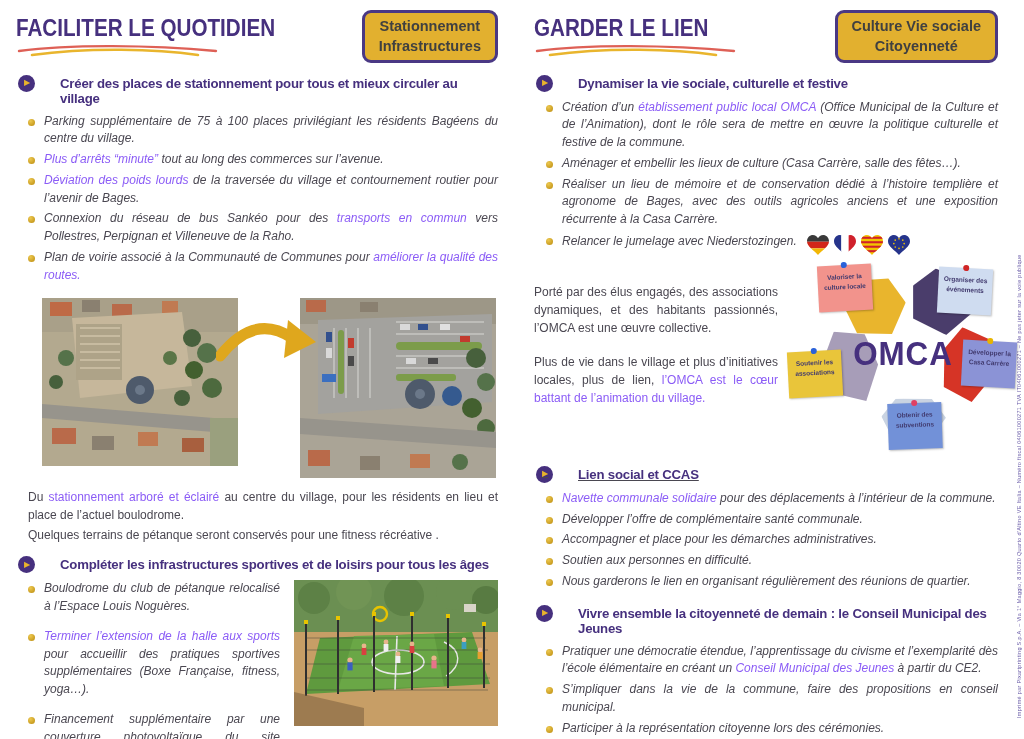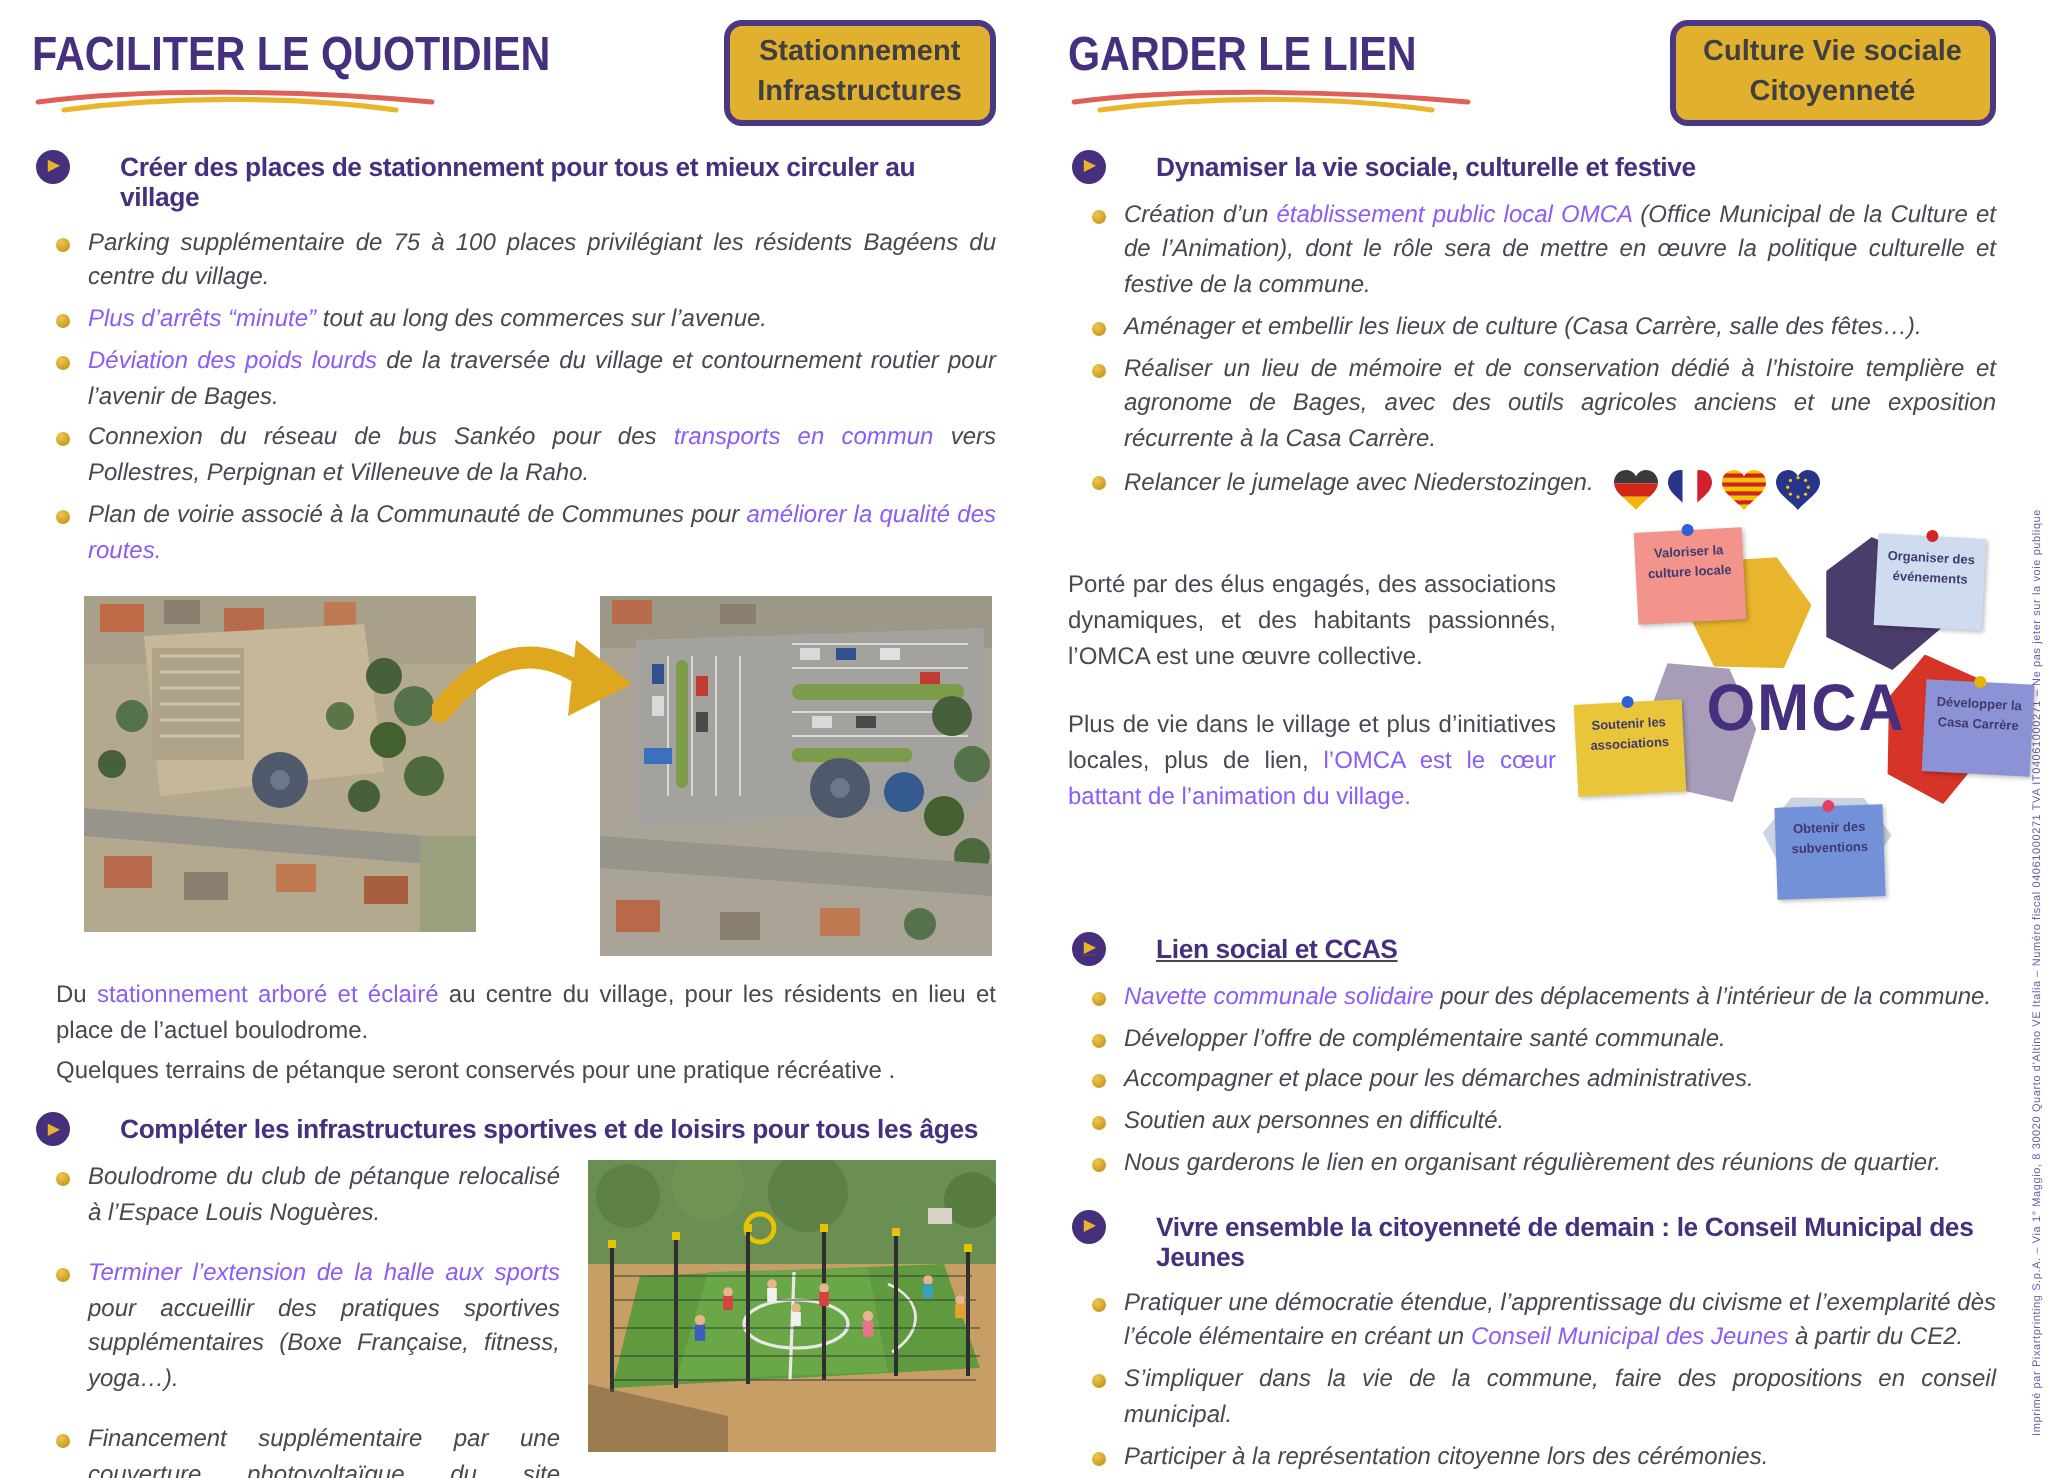--- a/index.html
+++ b/index.html
@@ -188,21 +188,21 @@
           <circle cx="186" cy="130" r="9" fill="#4d6a3e"></circle>
         <polygon points="0,120 196,134 196,150 0,136" fill="#97948c"></polygon>
         <rect x="8" y="152" width="22" height="16" fill="#b96a4a"></rect>
           <rect x="60" y="158" width="20" height="14" fill="#8a8070"></rect>
         <rect x="110" y="156" width="20" height="14" fill="#c07a52"></rect>
           <circle cx="160" cy="164" r="8" fill="#55724a"></circle>
       </svg>
     </div>
 
     <p class="para"><span>Du </span><span class="hl">stationnement arboré et éclairé</span><span> au centre du village, pour les résidents en lieu et place de l’actuel boulodrome.</span></p>
-    <p class="para">Quelques terrains de pétanque seront conservés pour une pratique récréative .</p>
+    <p class="para">Quelques terrains de pétanque seront conservés pour une fitness récréative .</p>
 
     <div class="shead">
       <span class="picon"></span>
       <h2>Compléter les infrastructures sportives et de loisirs pour tous les âges</h2>
     </div>
 
     <div class="twocol">
       <ul class="bl">
         <li class="b">
             <span class="dot"></span>

